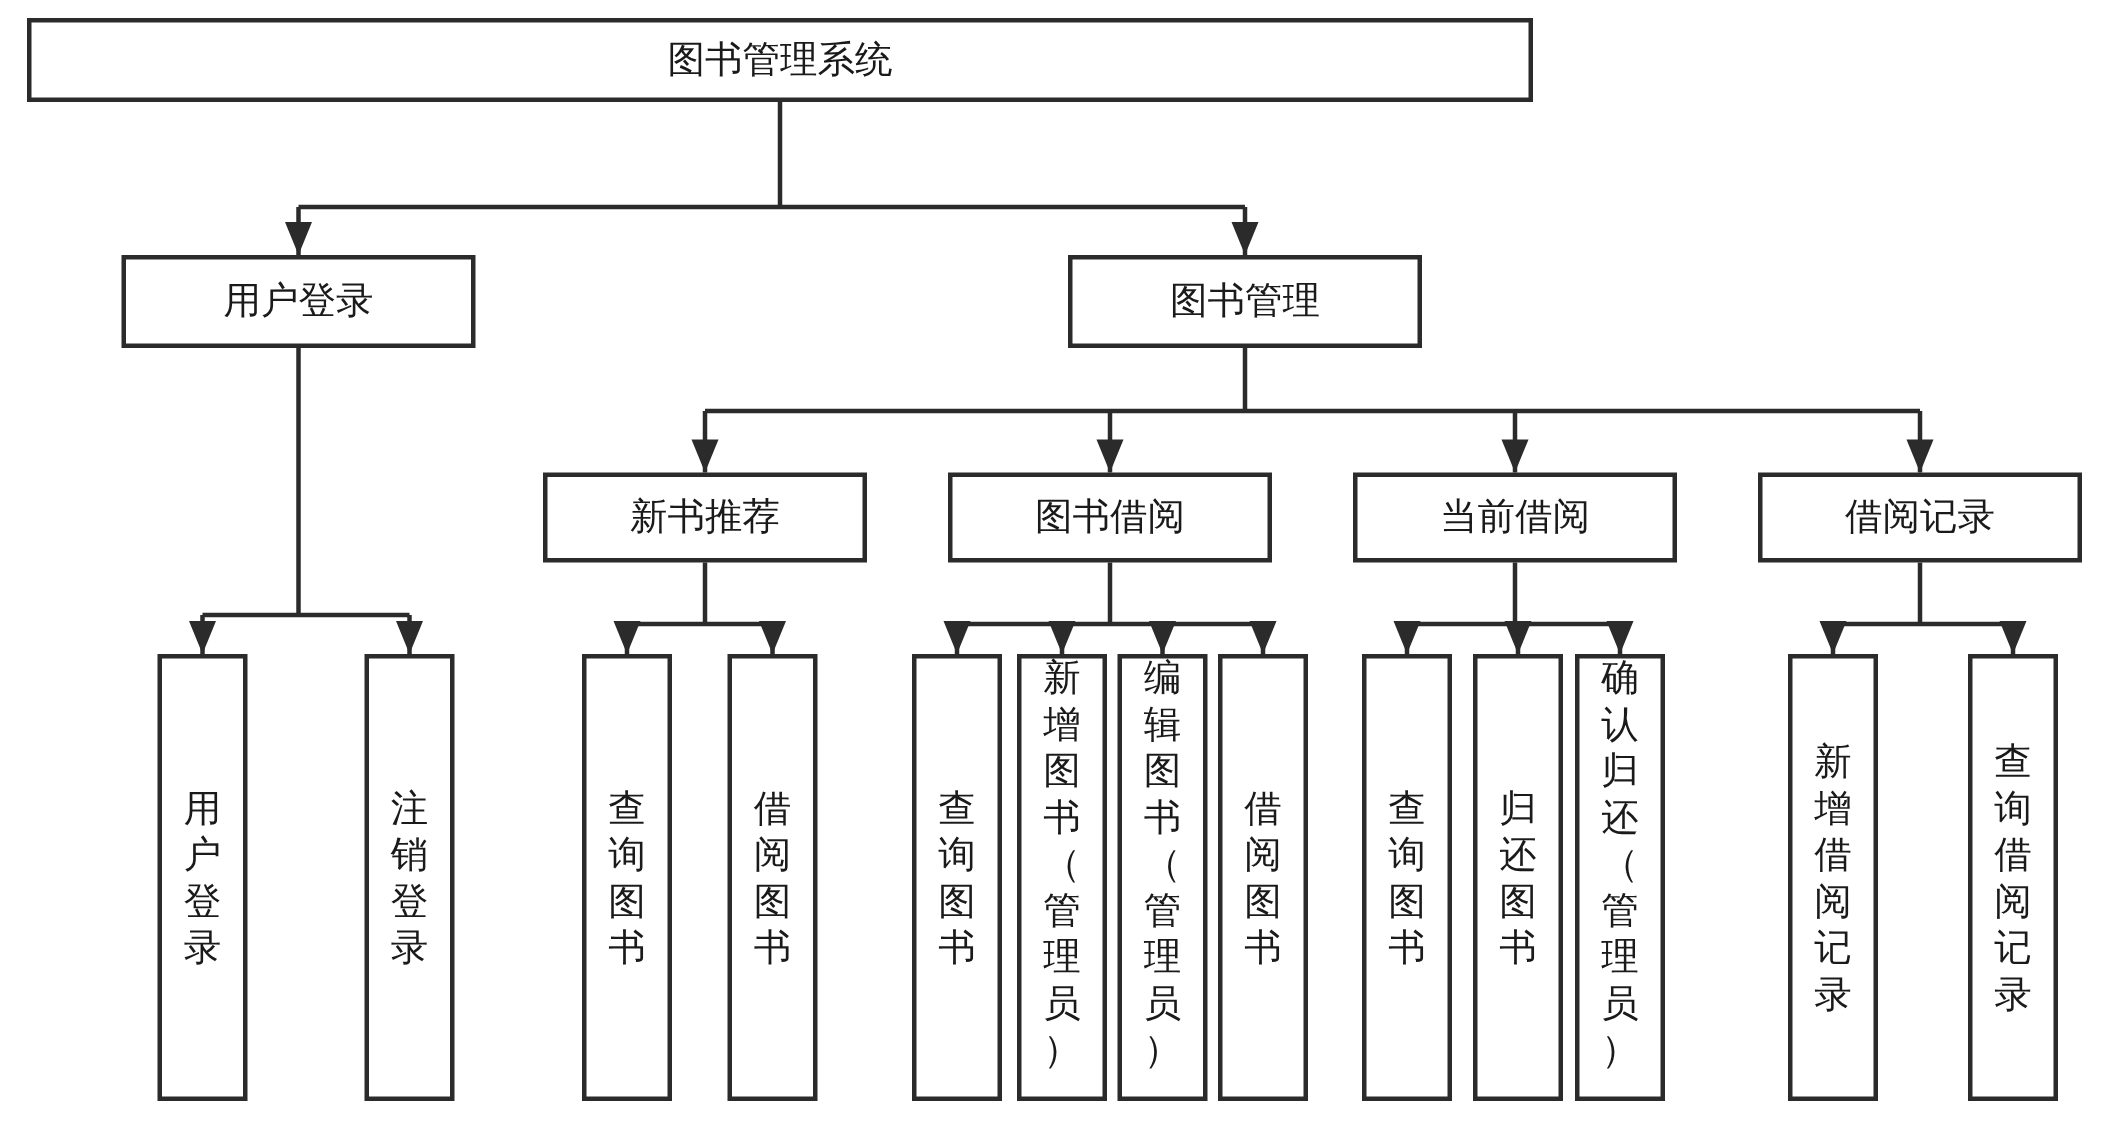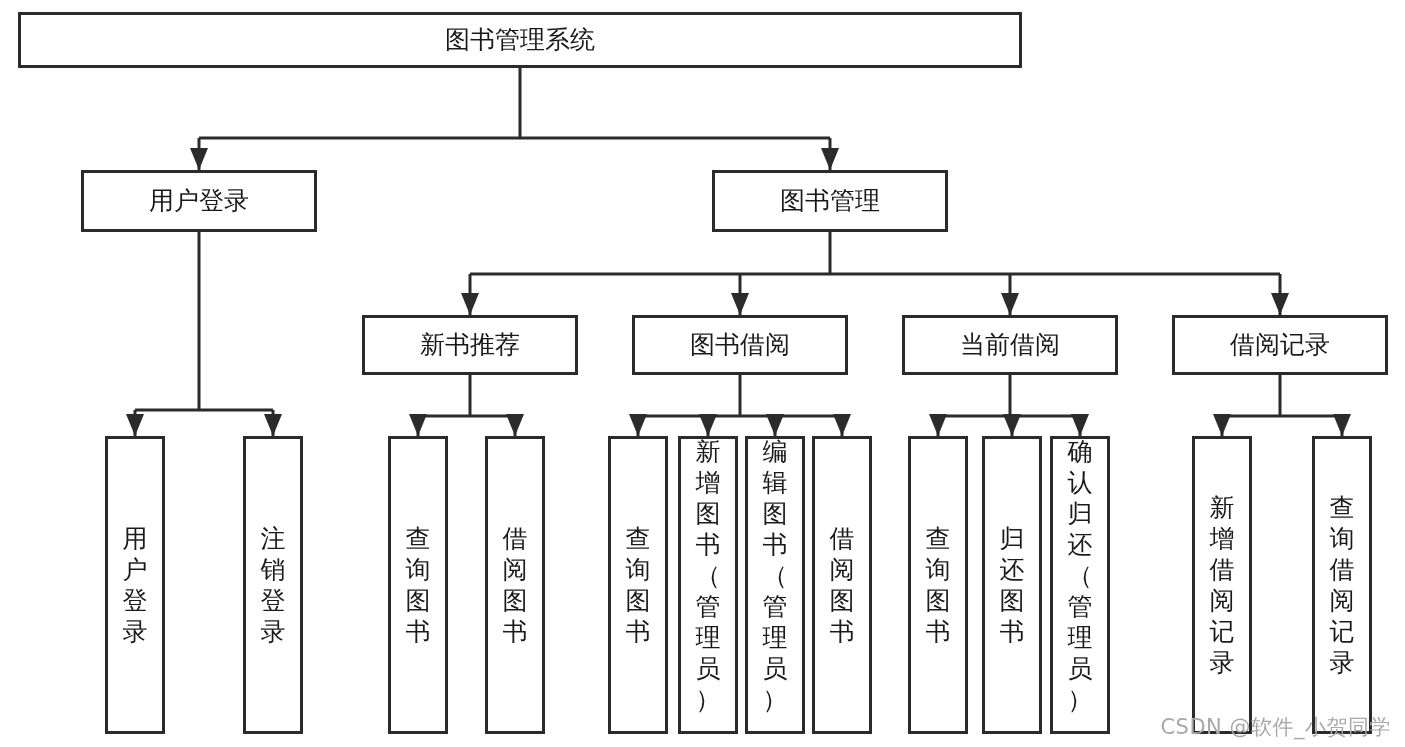--- a/index.html
+++ b/index.html
@@ -200,14 +200,13 @@
         <g>
           <rect x="1193.5" y="437.5" width="57" height="295" class="node-box"></rect>
           <text x="1222" y="516" class="leaf-label"><tspan x="1222" dy="0">新</tspan><tspan x="1222" dy="31">增</tspan><tspan x="1222" dy="31">借</tspan><tspan x="1222" dy="31">阅</tspan><tspan x="1222" dy="31">记</tspan><tspan x="1222" dy="31">录</tspan></text>
         </g>
         <g>
           <rect x="1313.5" y="437.5" width="57" height="295" class="node-box"></rect>
           <text x="1342" y="516" class="leaf-label"><tspan x="1342" dy="0">查</tspan><tspan x="1342" dy="31">询</tspan><tspan x="1342" dy="31">借</tspan><tspan x="1342" dy="31">阅</tspan><tspan x="1342" dy="31">记</tspan><tspan x="1342" dy="31">录</tspan></text>
         </g>
       </g>
   </svg>
-  <div class="watermark">CSDN @软件_小贺同学</div>
 </div>
 
 </body></html>

